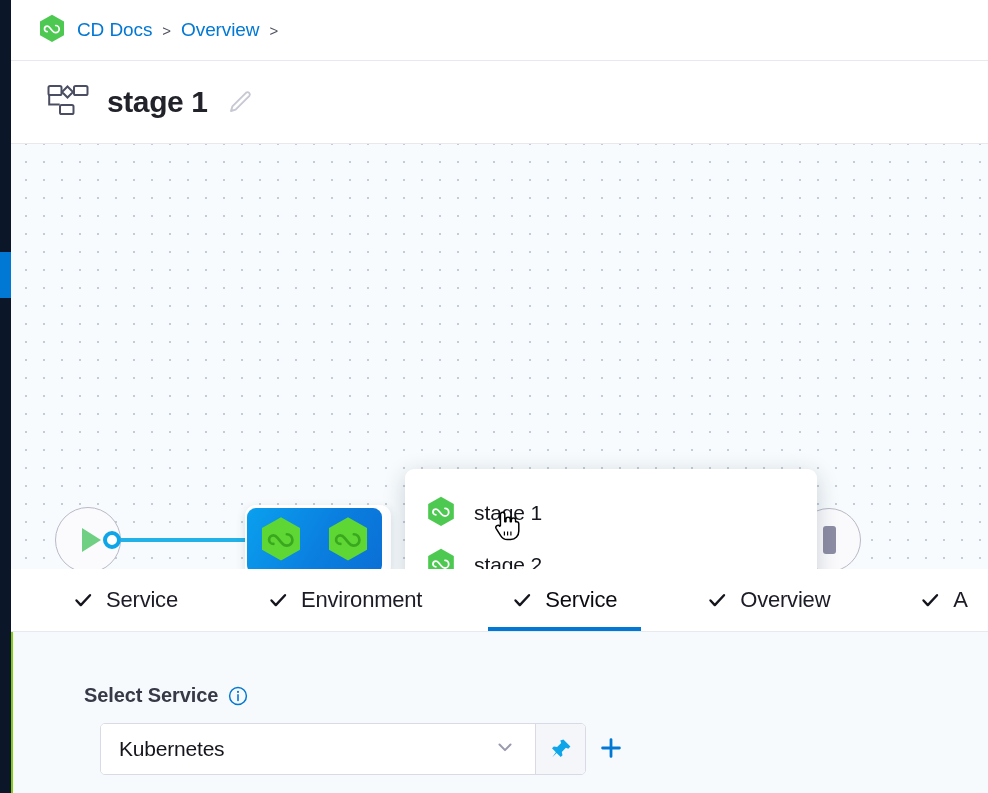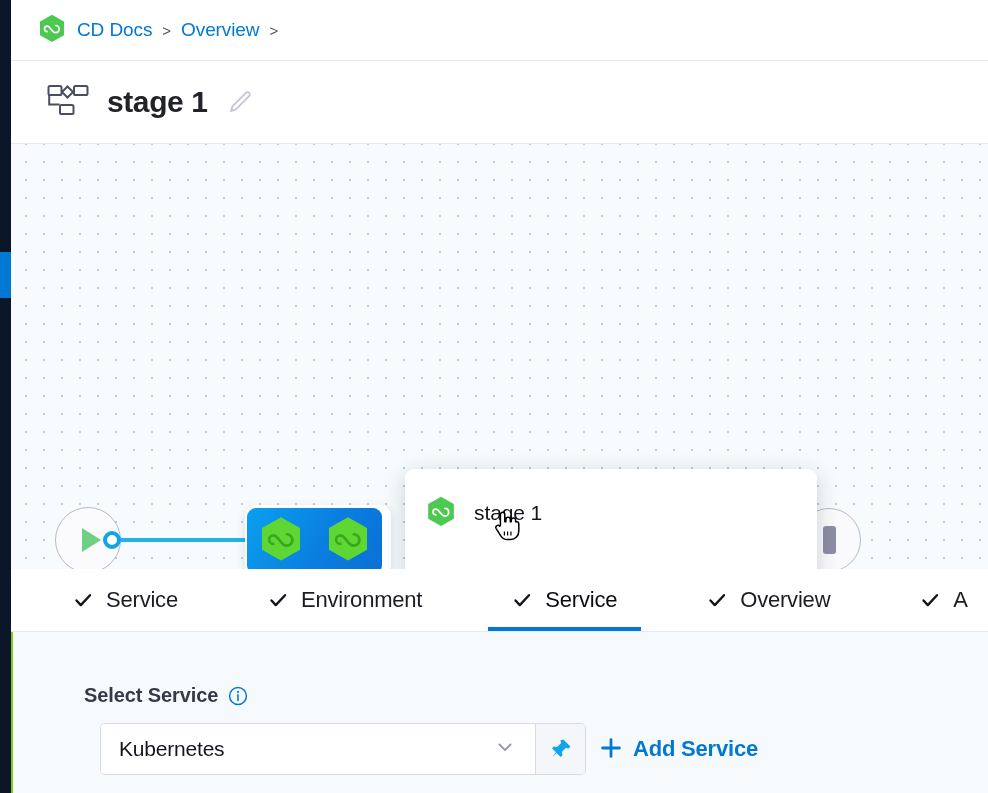--- a/index.html
+++ b/index.html
@@ -411,20 +411,29 @@
     <div class="stage-popup">
       <div class="popup-item">
         <span>
           <svg width="28" height="31" viewBox="0 0 26 29">
             <polygon points="13,0.8 25,7.6 25,21.2 13,28 1,21.2 1,7.6" fill="#4dc952"></polygon>
             <path d="M8.2 17.6c-1.5 0-2.7-1.2-2.7-2.7s1.2-2.7 2.7-2.7c1.1 0 1.8.6 2.6 1.6l2.5 3c.9 1.1 1.8 1.9 3.4 1.9 1.9 0 3.5-1.6 3.5-3.6s-1.6-3.6-3.5-3.6" fill="none" stroke="#ffffff" stroke-width="1.7" stroke-linecap="round" stroke-linejoin="round"></path>
           </svg>
         </span>
         <span class="popup-item-label">stage 1</span>
       </div>
+      <div class="popup-item">
+        <span>
+          <svg width="28" height="31" viewBox="0 0 26 29">
+            <polygon points="13,0.8 25,7.6 25,21.2 13,28 1,21.2 1,7.6" fill="#4dc952"></polygon>
+            <path d="M8.2 17.6c-1.5 0-2.7-1.2-2.7-2.7s1.2-2.7 2.7-2.7c1.1 0 1.8.6 2.6 1.6l2.5 3c.9 1.1 1.8 1.9 3.4 1.9 1.9 0 3.5-1.6 3.5-3.6s-1.6-3.6-3.5-3.6" fill="none" stroke="#ffffff" stroke-width="1.7" stroke-linecap="round" stroke-linejoin="round"></path>
+          </svg>
+        </span>
+        <span class="popup-item-label">stage 2</span>
+      </div>
     </div>
 
     <div class="cursor-hand">
       <svg width="30" height="34" viewBox="0 0 30 34">
         <path d="M10.4 16.5V5.6c0-1.3 1-2.3 2.2-2.3s2.2 1 2.2 2.3v7.1h1.1v-2.2c0-1.2 1-2.2 2.2-2.2s2.2 1 2.2 2.2v2.2h1v-1.4c0-1.2 1-2.2 2.2-2.2s2.1 1 2.1 2.2v1.5h1.1c1.2 0 2.1 1 2.1 2.2v7c0 4.9-3.4 8.5-8.1 8.5h-3.5c-3.3 0-5-1.5-6.4-3.7l-4.6-7.2c-.6-1-.3-2.3.7-2.9 1-.6 2.2-.4 2.9.5z" fill="#ffffff" stroke="#000000" stroke-width="1.5" stroke-linejoin="round"></path>
         <path d="M14.4 22.5v4M17.6 22.5v4M20.9 22.5v4" stroke="#000000" stroke-width="1.2"></path>
       </svg>
     </div>
   </div>
 
@@ -499,18 +508,17 @@
           </svg>
         </div>
       </div>
 
       <button class="add-service-btn">
         <span>
           <svg width="22" height="22" viewBox="0 0 22 22">
             <path d="M11 2.6v16.8M2.6 11h16.8" stroke="#0278d5" stroke-width="2.8" stroke-linecap="round"></path>
           </svg>
         </span>
-        <span class="add-service-label">Add Service</span>
       </button>
     </div>
   </div>
 
 </div>
 
 </body></html>

